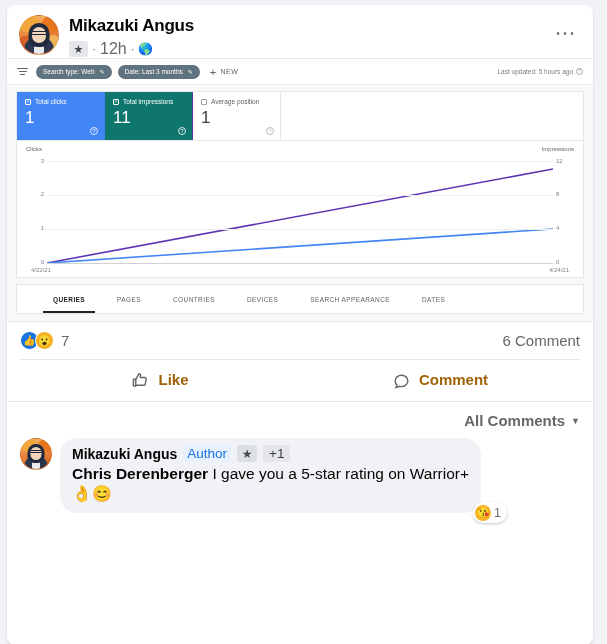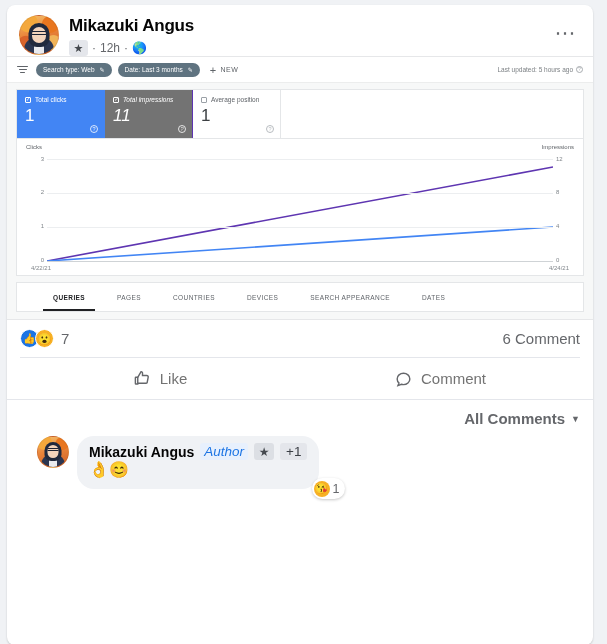--- a/index.html
+++ b/index.html
@@ -62,21 +62,21 @@
     font-size: 17px; font-weight: bold; color: #050505; letter-spacing: -0.2px;
     line-height: 20px;
   }
   .meta-row { display: flex; align-items: center; gap: 4px; margin-top: 4px; }
   .badge-star {
     width: 19px; height: 16px; border-radius: 3px; background: #e4e6eb;
     display: flex; align-items: center; justify-content: center;
     font-size: 11px; color: #45494e; line-height: 1;
   }
   .meta-dot { font-size: 12px; color: #65676b; }
-  .meta-time { font-size: 12px; color: #65676b; }
+  .meta-time { font-size: 16px; color: #65676b; }
   .globe-icon { font-size: 12px; color: #65676b; line-height: 1; }
   .dots-btn {
     flex: 0 0 auto; color: #65676b; font-size: 21px; line-height: 12px;
     letter-spacing: 1.5px; padding: 6px 4px; cursor: pointer;
     align-self: flex-start; margin-top: 6px;
   }
 
   
   .post-text {
     padding: 13px 12px 12px 12px;
@@ -125,21 +125,21 @@
 
   .gsc-cards {
     display: flex; background: #ffffff; margin: 6px 9px 0 9px;
     border: 1px solid #e4e6e8; height: 50px;
   }
   .gsc-card {
     flex: 0 0 88px; padding: 6px 8px; position: relative;
     border-right: 1px solid #e4e6e8;
   }
   .gsc-card.blue { background: #4285f4; border-right-color: #4285f4; }
-  .gsc-card.purple { background: #737373; border-right-color: #5e35b1; font-style: italic; }
+  .gsc-card.purple { background: #0f766e; border-right-color: #5e35b1; }
   .gsc-card.filler { flex: 1 1 auto; border-right: none; }
   .card-label { display: flex; align-items: center; gap: 4px; font-size: 6.5px; }
   .card-box {
     width: 6px; height: 6px; border: 1px solid #9aa0a6; border-radius: 1px;
     display: flex; align-items: center; justify-content: center;
     font-size: 5px; line-height: 1;
   }
   .gsc-card.blue .card-label, .gsc-card.purple .card-label { color: #ffffff; }
   .gsc-card.blue .card-box, .gsc-card.purple .card-box { border-color: #ffffff; color: #fff; background: transparent; }
   .gsc-card .card-label.dark { color: #5f6368; }
@@ -202,27 +202,27 @@
   .rx.like { background: #1b74e4; color: #fff; font-size: 10px; }
   .rx.wow { background: #f7b125; margin-left: -4px; font-size: 12px; }
   .rx-count { font-size: 15px; color: #65676b; margin-left: 7px; }
   .comment-count { margin-left: auto; font-size: 15px; color: #65676b; }
 
   .action-bar {
     display: flex; border-top: 1px solid #e4e6eb;
     margin: 0 13px; padding: 5px 0;
   }
   .action-btn {
-    flex: 1 1 50%; display: flex; align-items: center; justify-content: center;
+    flex: 1 1 50%; display: flex; align-items: flex-start; justify-content: center;
     gap: 8px; padding: 6px 0; border-radius: 5px; cursor: pointer;
-    color: #737373; font-size: 15px; font-weight: normal;
+    color: #a16207; font-size: 15px; font-weight: bold;
   }
   .ico { width: 19px; height: 19px; display:block; }
 
-  .comments-area { padding: 4px 13px 0 30px; border-top: 1px solid #e4e6eb; margin: 0 0 0 0; }
+  .comments-area { padding: 4px 13px 0 13px; border-top: 1px solid #e4e6eb; margin: 0 0 0 0; }
   .all-comments {
     display: flex; align-items: center; justify-content: flex-end; gap: 6px;
     font-size: 15px; font-weight: bold; color: #65676b; padding: 6px 0 9px 0;
   }
   .caret { font-size: 9px; }
   .comment-row { display: flex; gap: 8px; position: relative; padding-bottom: 10px; }
   .c-avatar {
     width: 32px; height: 32px; border-radius: 50%; flex: 0 0 32px;
     background:
       radial-gradient(circle at 22% 18%, #f4a83c 0 7px, transparent 8px),
@@ -241,21 +241,21 @@
   .c-avatar .glasses { position:absolute; left:50%; top:11px; transform:translateX(-50%);
     width:11px; height:3px; border-top:1.2px solid #1b2233; border-bottom:1.2px solid #1b2233; }
   .bubble {
     background: #f0f2f5; border-radius: 17px; padding: 7px 12px 9px 12px;
     max-width: 462px; position: relative;
   }
   .c-head { display: flex; align-items: center; gap: 6px; flex-wrap: wrap; }
   .c-name { font-size: 14px; font-weight: bold; color: #050505; }
   .c-author-tag {
     font-size: 13.5px; color: #1b74e4; background: #e7f0fd;
-    border-radius: 3px; padding: 0 4px; line-height: 17px; font-style: italic;
+    border-radius: 3px; padding: 0 4px; line-height: 17px;
   }
   .c-badge {
     width: 20px; height: 17px; border-radius: 3px; background: #dcdfe4;
     display: flex; align-items: center; justify-content: center;
     font-size: 12px; color: #45494e; line-height: 1;
   }
   .c-plus {
     background: #e4e6eb; border-radius: 3px; padding: 0 6px;
     font-size: 13.5px; color: #3b3f45; line-height: 17px;
   }
@@ -436,20 +436,23 @@
         <div class="face"></div>
         <div class="glasses"></div>
       </div>
       <div class="bubble">
         <div class="c-head">
           <span class="c-name">Mikazuki Angus</span>
           <span class="c-author-tag">Author</span>
           <span class="c-badge">★</span>
           <span class="c-plus">+1</span>
         </div>
+        <div class="c-text">
+          <span class="mention">Chris Derenberger</span><span> I gave you a 5-star rating on Warrior+</span>
+        </div>
         <div class="c-emojis">👌😊</div>
         <div class="c-reaction">
           <span class="emo">😘</span>
           <span class="num">1</span>
         </div>
       </div>
     </div>
   </div>
 
 </div>

